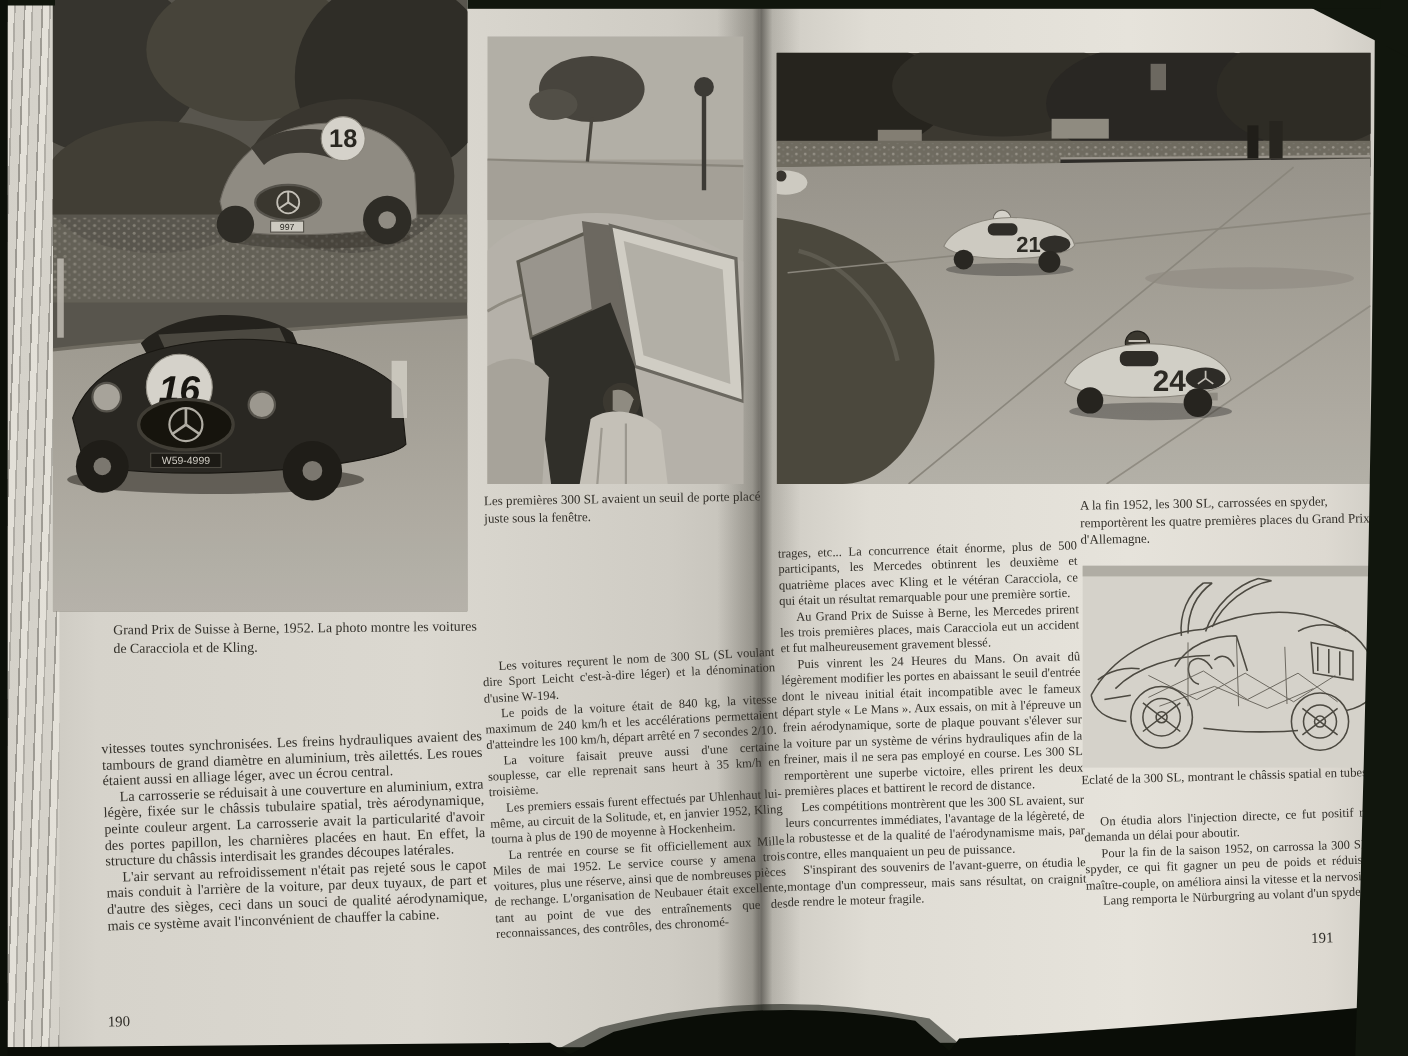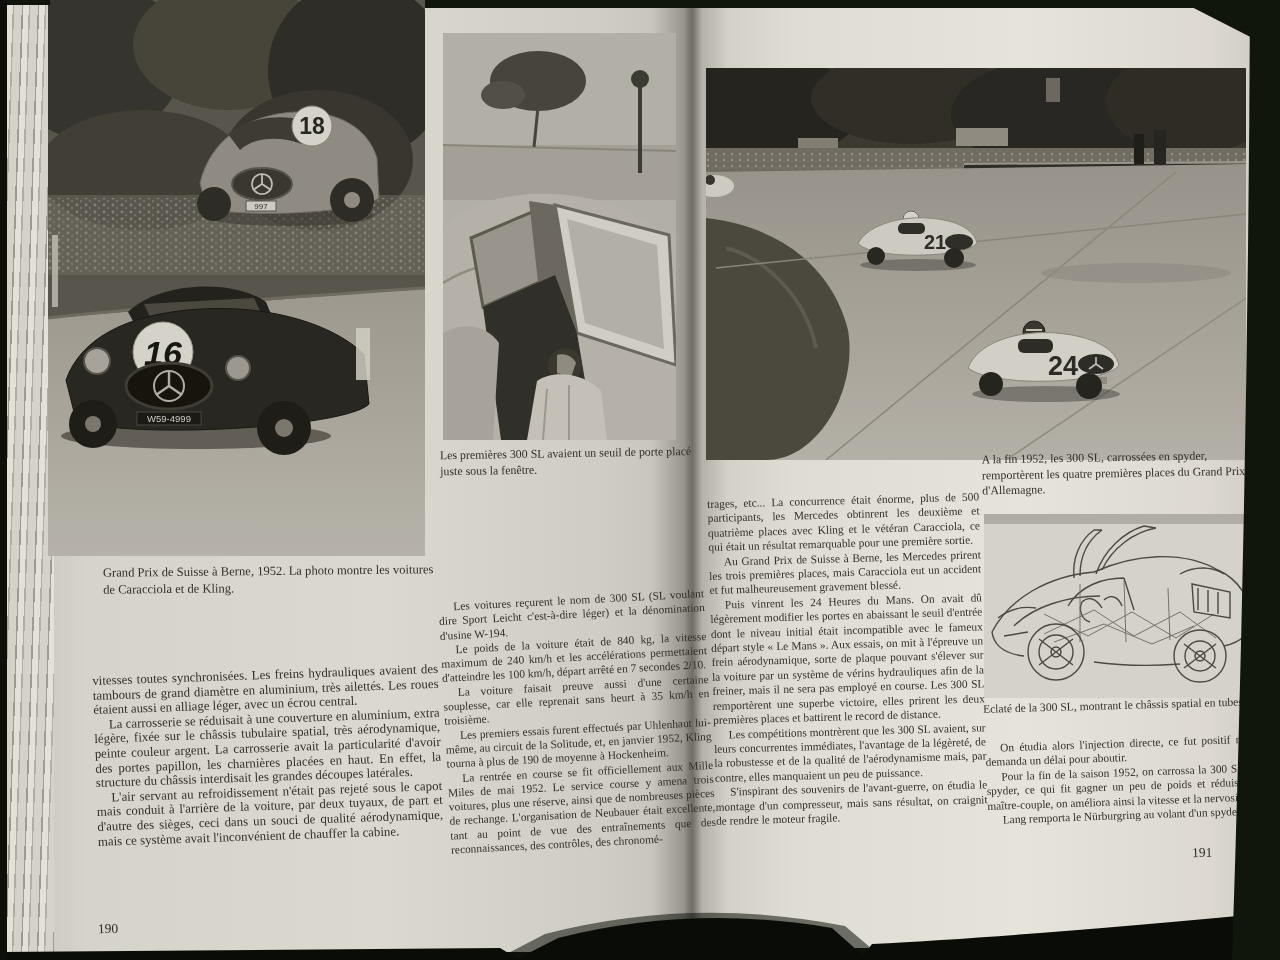--- a/index.html
+++ b/index.html
@@ -29,21 +29,21 @@
   }
   .gutter{
     position:absolute;left:652px;top:0;width:76px;height:952px;
     background:linear-gradient(to right, rgba(30,28,22,0) 0%, rgba(50,48,40,.30) 42%, rgba(25,23,18,.52) 53%, rgba(60,58,50,.18) 66%, rgba(30,28,22,0) 100%);
   }
   
   .photo{position:absolute;display:block;filter:contrast(.97) brightness(1.0);}
   .photo svg{display:block;}
   #photo-racing{left:48px;top:0;}
   #photo-door{left:443px;top:33px;}
-  #photo-spyders{left:706px;top:68px;}
+  #photo-spyders{left:706px;top:48px;}
   #cutaway{left:984px;top:514px;}
   
   .bodytext{position:absolute;text-align:justify;color:#33302a;}
   .bodytext p{margin:0;}
   .bodytext p.ind{text-indent:15px;}
   .caption{position:absolute;color:#33302a;text-align:left;}
   #caption-racing{left:103px;top:563px;width:334px;font-size:12.6px;line-height:16.5px;transform:rotate(-0.6deg);}
   #col-left{left:92px;top:674px;width:346px;font-size:12.9px;line-height:14.6px;transform:rotate(-2deg);transform-origin:0 0;}
   #pagenum-190{left:98px;top:921px;font-size:13.5px;transform:rotate(-1.5deg);}
   #caption-door{left:440px;top:446px;width:268px;font-size:11.9px;line-height:15.5px;transform:rotate(-1deg);}

